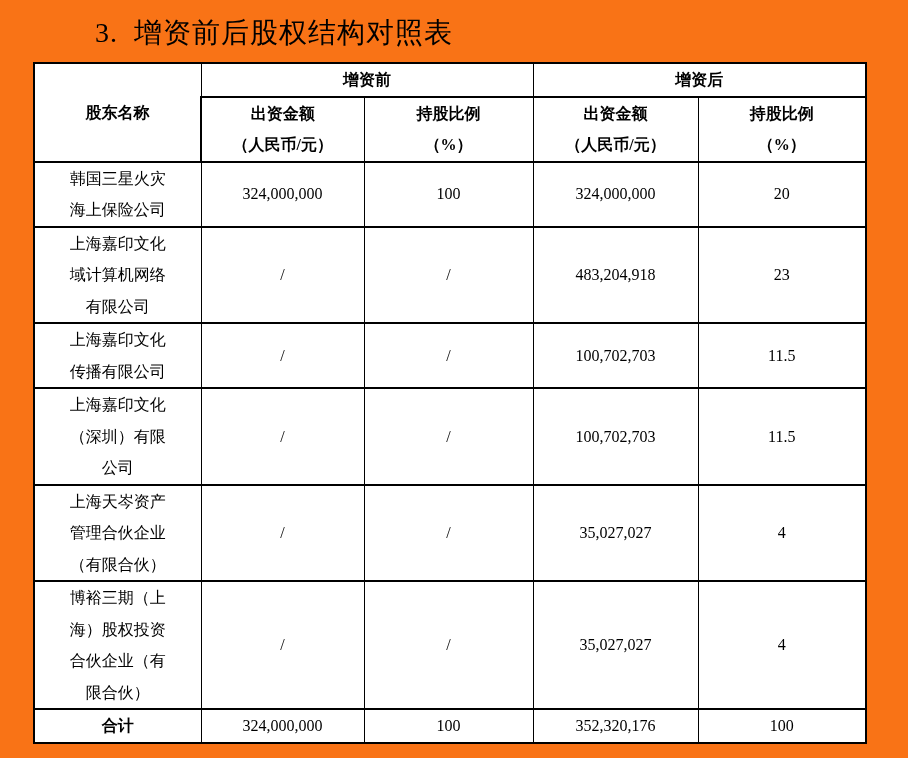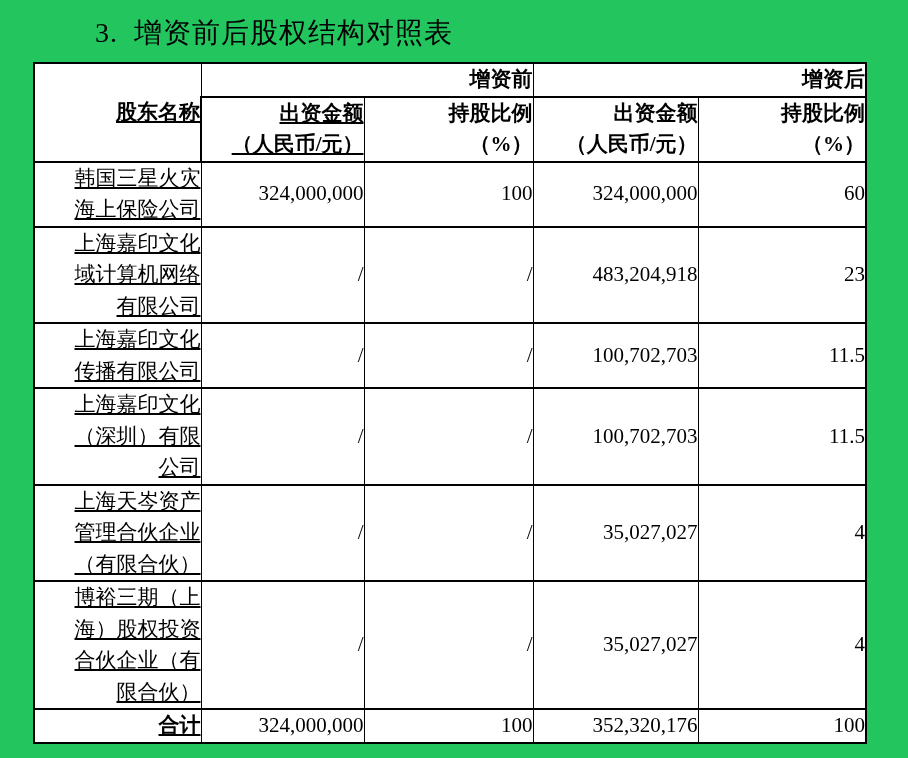--- a/index.html
+++ b/index.html
@@ -4,21 +4,21 @@
 <style>
   * { margin: 0; padding: 0; box-sizing: border-box; }
   html, body { background: #ffffff; }
   body {
     width: 908px; height: 758px;
     position: relative;
     overflow: hidden;
     font-family: "Liberation Serif", "DejaVu Serif", serif;
     color: #000000;
   }
-  .page { position: absolute; inset: 0; background: #22c55e; }
+  .page { position: absolute; inset: 0; background: #f97316; }
   .doc-title {
     position: absolute;
     left: 95px; top: 14px;
     font-size: 28px;
     font-weight: normal;
     color: #000000;
     white-space: pre;
     letter-spacing: 1px;
   }
   table.equity {
@@ -26,29 +26,29 @@
     left: 33px; top: 62px;
     width: 832px;
     table-layout: fixed;
     border-collapse: collapse;
     background: #ffffff;
   }
   table.equity td {
     border: 1px solid #000000;
     border-top-width: 2px;
     border-bottom-width: 2px;
-    text-align: right;
+    text-align: center;
     vertical-align: middle;
-    font-size: 21px;
+    font-size: 16px;
     line-height: 31.5px;
     white-space: pre-line;
     padding: 0;
     color: #000000;
   }
-  table.equity tr td:first-child { border-left-width: 2px; text-decoration: underline; }
+  table.equity tr td:first-child { border-left-width: 2px; }
   table.equity tr td:last-child  { border-right-width: 2px; font-family: Liberation Serif, serif; }
   table.equity .bold { font-weight: bold; }
 </style>
 </head>
 <body>
 
 <div class="page">
 
   <div class="doc-title">3.  增资前后股权结构对照表</div>
 
@@ -78,21 +78,21 @@
       <td class="bold">持股比例
 （%）</td>
     </tr>
 
     <tr style="height:64px">
       <td>韩国三星火灾
 海上保险公司</td>
       <td>324,000,000</td>
       <td>100</td>
       <td>324,000,000</td>
-      <td>60</td>
+      <td>20</td>
     </tr>
 
     <tr style="height:94px">
       <td>上海嘉印文化
 域计算机网络
 有限公司</td>
       <td>/</td>
       <td>/</td>
       <td>483,204,918</td>
       <td>23</td>

